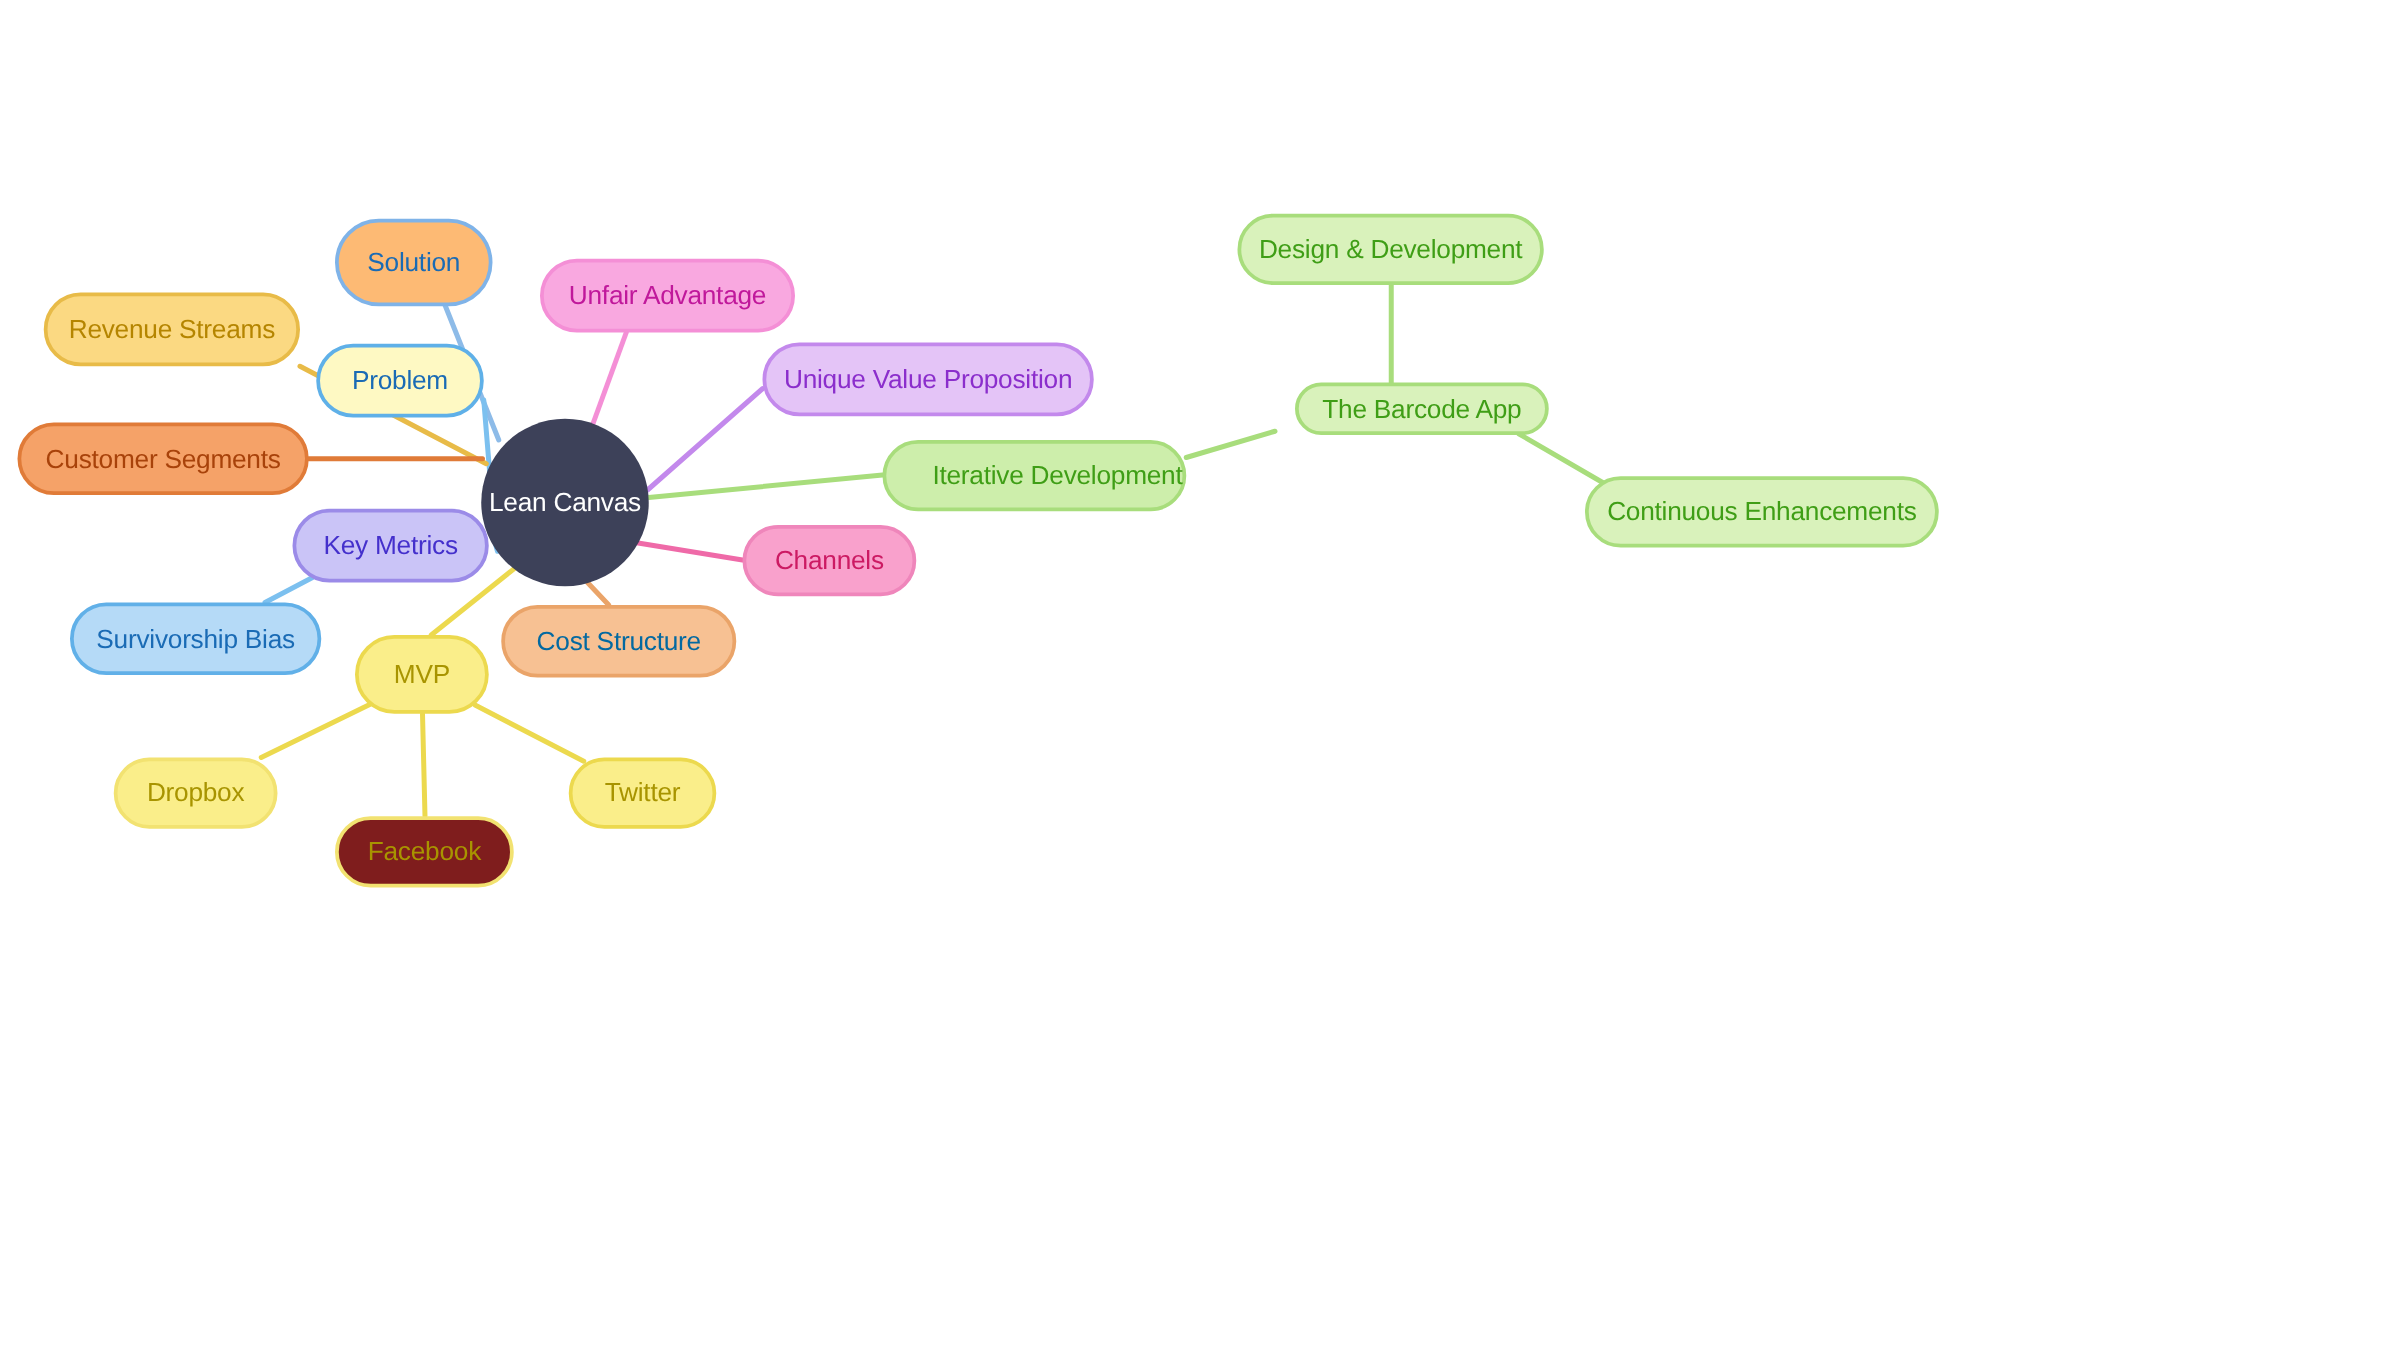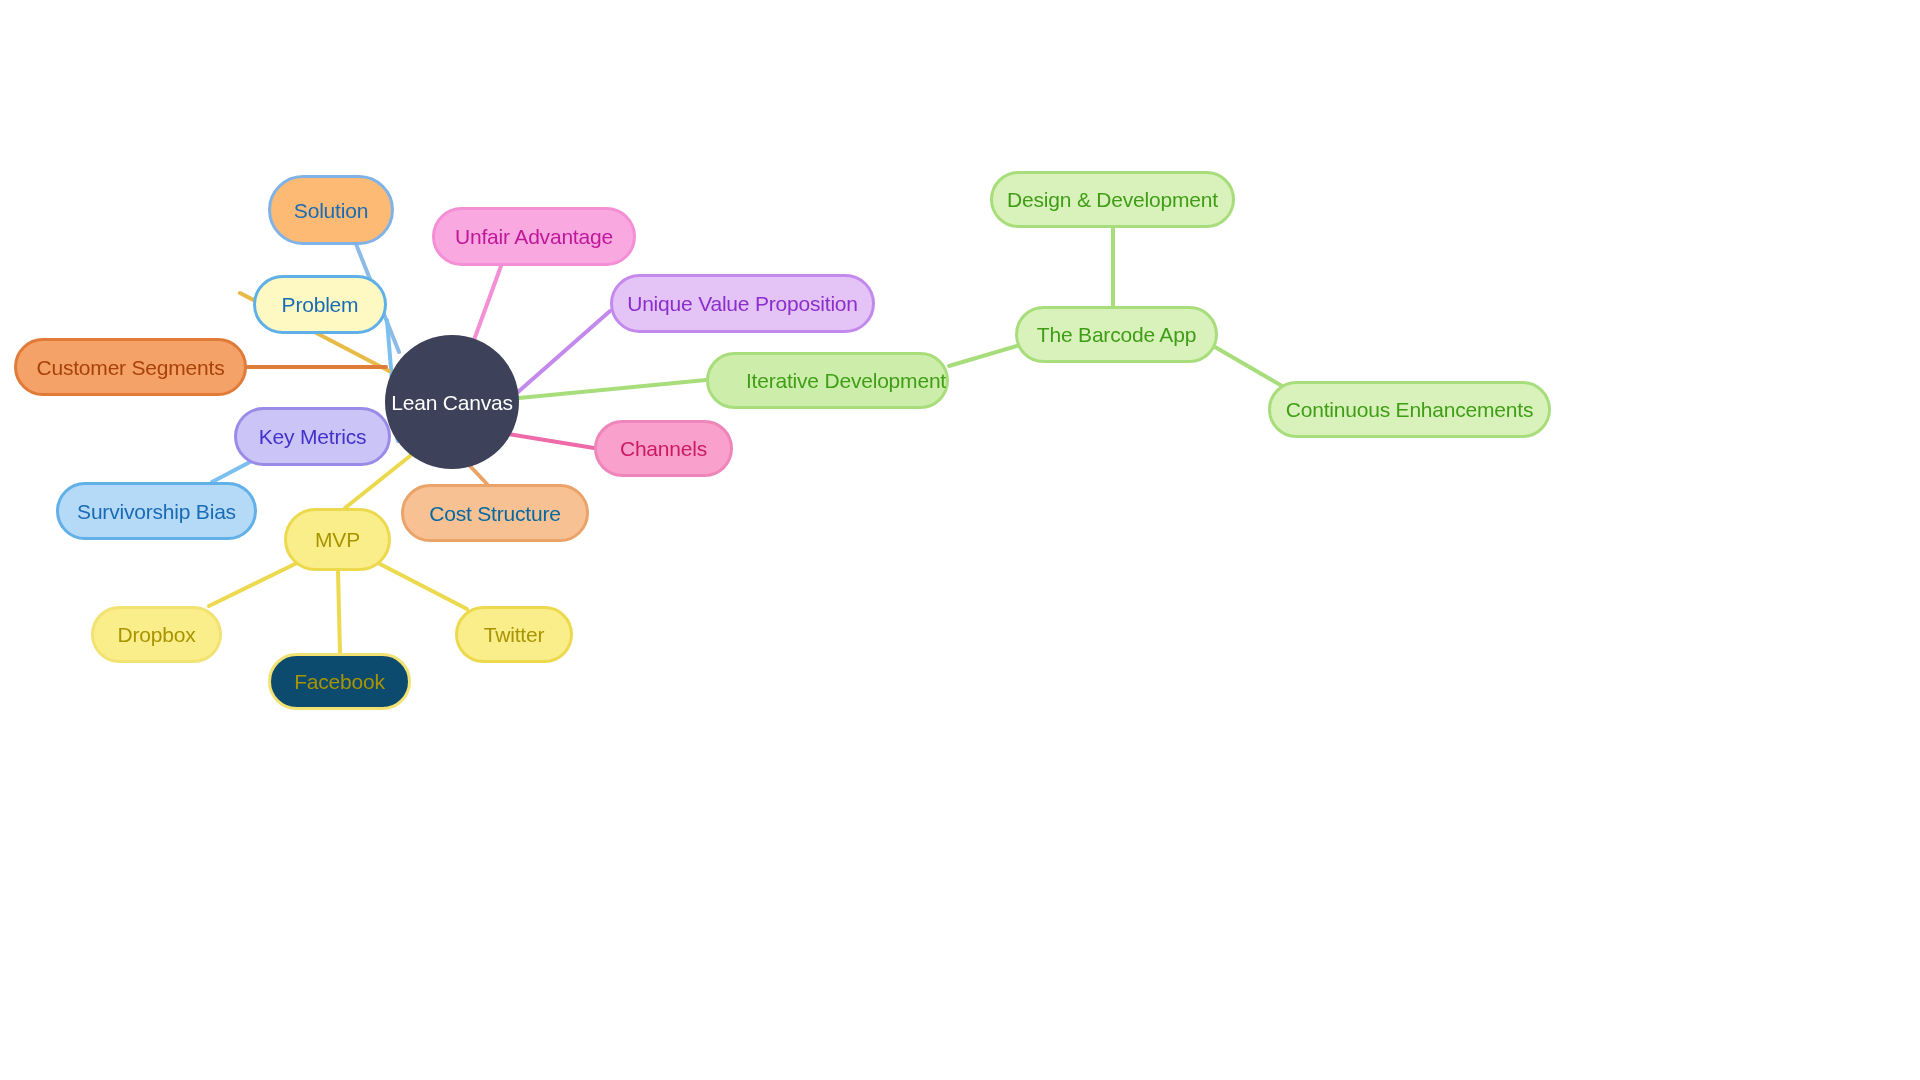--- a/index.html
+++ b/index.html
@@ -92,20 +92,23 @@
       </div>
       <div class="node rect" style="left: 253px; top: 275px; width: 134px; height: 59px; background: #fef9c3; border-color: rgb(95, 176, 232); color: rgb(26, 107, 181); font-size: 21px;">
         <span class="node-label">Problem</span>
       </div>
       <div class="node rect" style="left: 432px; top: 207px; width: 204px; height: 59px; background: rgb(249, 168, 224); border-color: rgb(244, 143, 214); color: rgb(192, 24, 155); font-size: 21px;">
         <span class="node-label">Unfair Advantage</span>
       </div>
       <div class="node rect" style="left: 610px; top: 274px; width: 265px; height: 59px; background: rgb(228, 196, 247); border-color: rgb(195, 137, 236); color: rgb(139, 46, 204); font-size: 21px;">
         <span class="node-label">Unique Value Proposition</span>
       </div>
+      <div class="node rect" style="left: 35px; top: 234px; width: 205px; height: 59px; background: rgb(251, 217, 130); border-color: rgb(232, 187, 72); color: rgb(181, 133, 0); font-size: 21px;">
+        <span class="node-label">Revenue Streams</span>
+      </div>
       <div class="node rect" style="left: 14px; top: 338px; width: 233px; height: 58px; background: rgb(245, 162, 104); border-color: rgb(224, 123, 56); color: rgb(168, 66, 10); font-size: 21px;">
         <span class="node-label">Customer Segments</span>
       </div>
       <div class="node rect" style="left: 234px; top: 407px; width: 157px; height: 59px; background: rgb(202, 196, 247); border-color: rgb(155, 139, 232); color: rgb(68, 48, 204); font-size: 21px;">
         <span class="node-label">Key Metrics</span>
       </div>
       <div class="node rect" style="left: 56px; top: 482px; width: 201px; height: 58px; background: rgb(181, 218, 247); border-color: rgb(97, 176, 232); color: rgb(26, 107, 181); font-size: 21px;">
         <span class="node-label">Survivorship Bias</span>
       </div>
       <div class="node rect" style="left: 594px; top: 420px; width: 139px; height: 57px; background: rgb(249, 161, 204); border-color: rgb(239, 134, 187); color: rgb(204, 26, 99); font-size: 21px;">
@@ -113,30 +116,30 @@
       </div>
       <div class="node rect" style="left: 401px; top: 484px; width: 188px; height: 58px; background: rgb(247, 193, 147); border-color: rgb(234, 164, 105); color: #0369a1; font-size: 21px;">
         <span class="node-label">Cost Structure</span>
       </div>
       <div class="node rect" style="left: 284px; top: 508px; width: 107px; height: 63px; background: rgb(250, 238, 138); border-color: rgb(236, 217, 78); color: rgb(168, 148, 0); font-size: 21px;">
         <span class="node-label">MVP</span>
       </div>
       <div class="node rect" style="left: 91px; top: 606px; width: 131px; height: 57px; background: rgb(250, 238, 138); border-color: rgb(242, 226, 113); color: rgb(168, 148, 0); font-size: 21px;">
         <span class="node-label">Dropbox</span>
       </div>
-      <div class="node rect" style="left: 268px; top: 653px; width: 143px; height: 57px; background: #0c4a6e; border-color: rgb(242, 226, 113); color: rgb(168, 148, 0); font-size: 21px;">
+      <div class="node rect" style="left: 268px; top: 653px; width: 143px; height: 57px; background: #7f1d1d; border-color: rgb(242, 226, 113); color: rgb(168, 148, 0); font-size: 21px;">
         <span class="node-label">Facebook</span>
       </div>
       <div class="node rect" style="left: 455px; top: 606px; width: 118px; height: 57px; background: rgb(250, 238, 138); border-color: rgb(236, 217, 78); color: rgb(168, 148, 0); font-size: 21px;">
         <span class="node-label">Twitter</span>
       </div>
       <div class="node rect" style="left: 706px; top: 352px; width: 243px; height: 57px; background: rgb(205, 238, 171); border-color: rgb(168, 221, 124); color: rgb(63, 158, 22); font-size: 21px; justify-content: flex-end;">
         <span class="node-label">Iterative Development</span>
       </div>
-      <div class="node rect" style="left: 1015px; top: 306px; width: 203px; height: 57px; background: rgb(217, 242, 187); border-color: rgb(168, 221, 124); color: rgb(63, 158, 22); font-size: 21px;">
+      <div class="node rect" style="left: 1036px; top: 306px; width: 203px; height: 42px; background: rgb(217, 242, 187); border-color: rgb(168, 221, 124); color: rgb(63, 158, 22); font-size: 21px;">
         <span class="node-label">The Barcode App</span>
       </div>
       <div class="node rect" style="left: 990px; top: 171px; width: 245px; height: 57px; background: rgb(217, 242, 187); border-color: rgb(168, 221, 124); color: rgb(63, 158, 22); font-size: 21px;">
         <span class="node-label">Design &amp; Development</span>
       </div>
       <div class="node rect" style="left: 1268px; top: 381px; width: 283px; height: 57px; background: rgb(217, 242, 187); border-color: rgb(168, 221, 124); color: rgb(63, 158, 22); font-size: 21px;">
         <span class="node-label">Continuous Enhancements</span>
       </div>
     </div>
 </div>

